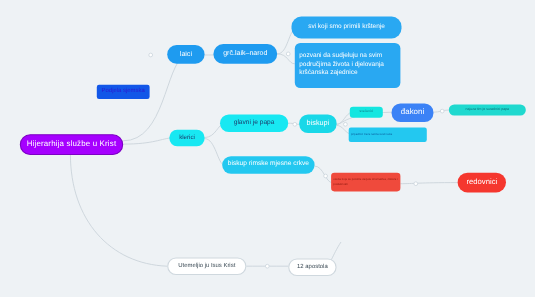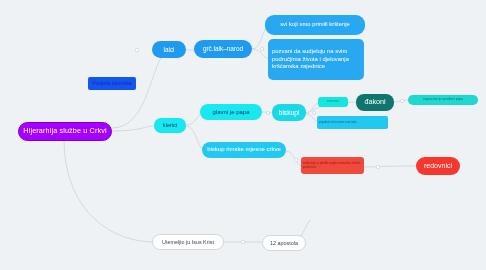--- a/index.html
+++ b/index.html
@@ -91,21 +91,21 @@
     padding: 1.5px 2px;
     line-height: 1.3;
   }
   .n-teal {
     background: #1fd9cf;
     border-radius: 6px;
     font-size: 3.2px;
     color: #0b6f78;
   }
   .n-green {
-    background: #0f766e;
+    background: #3b82f6;
     border-radius: 8px;
     font-size: 7.2px;
     color: #ffffff;
     text-align: center;
   }
   .n-red {
     background: #f5372e;
     border-radius: 9px;
     font-size: 7px;
     color: #ffffff;
@@ -172,21 +172,21 @@
       <circle cx="314" cy="113" r="1.7"></circle>
       <circle cx="402" cy="101" r="1.7"></circle>
       <circle cx="296" cy="160" r="1.7"></circle>
       <circle cx="378" cy="167" r="1.7"></circle>
       <circle cx="243" cy="242" r="1.7"></circle>
       <circle cx="300" cy="243" r="1.7"></circle>
     </g>
   </svg>
 
   <div class="node n-root" style="left:18px; top:122px; width:94px; height:19px;">
-    <span>Hijerarhija službe u Crkvi</span>
+    <span>Hijerarhija službe u Krist</span>
   </div>
 
   <div class="node n-blue-sq" style="left:88px; top:77px; width:48px; height:13px;">
     <span>Podjela sjemska</span>
   </div>
 
   <div class="node n-blue" style="left:152px; top:41px; width:34px; height:17px;">
     <span>laici</span>
   </div>
 

